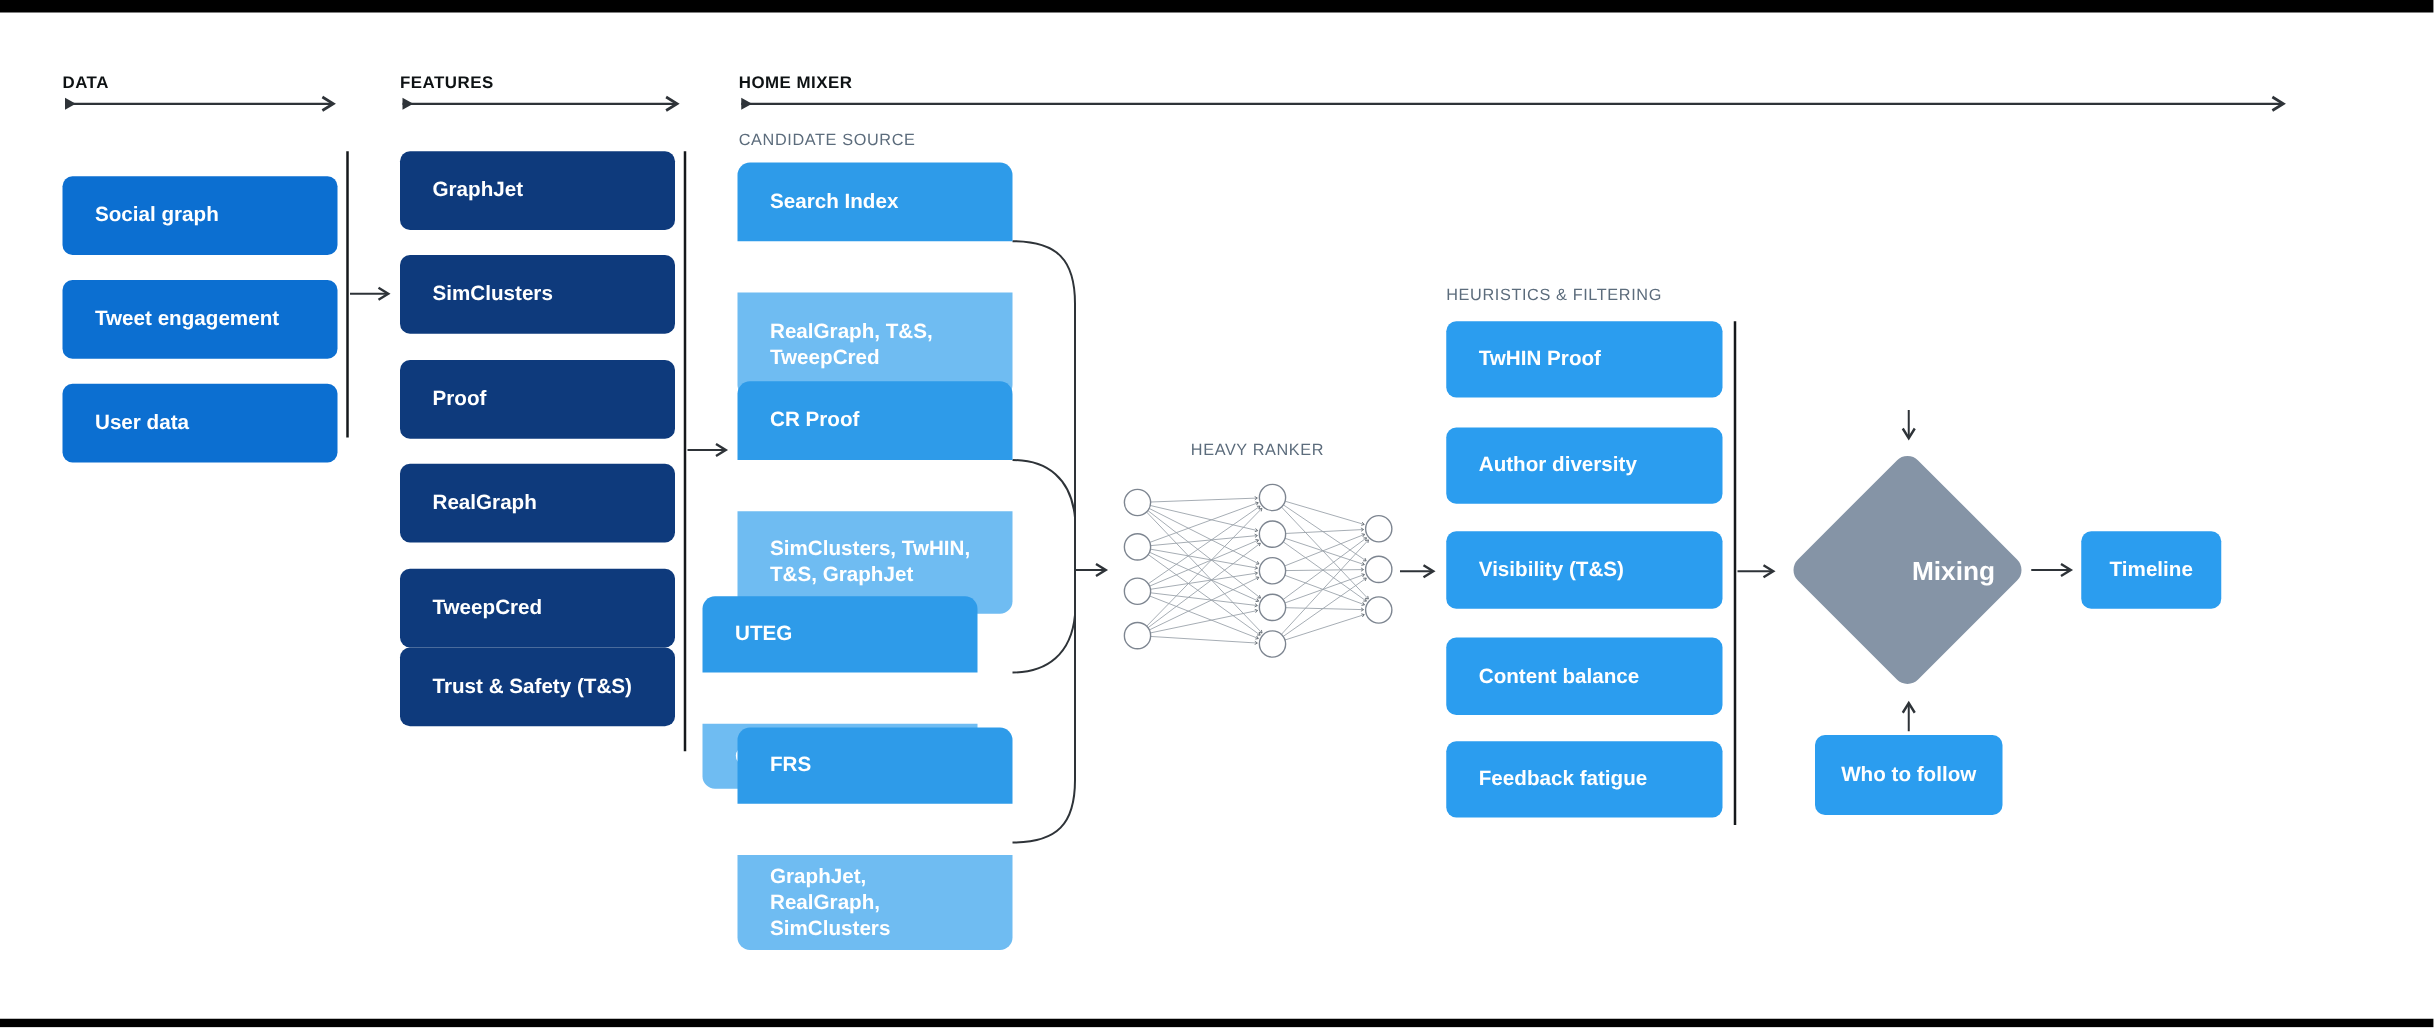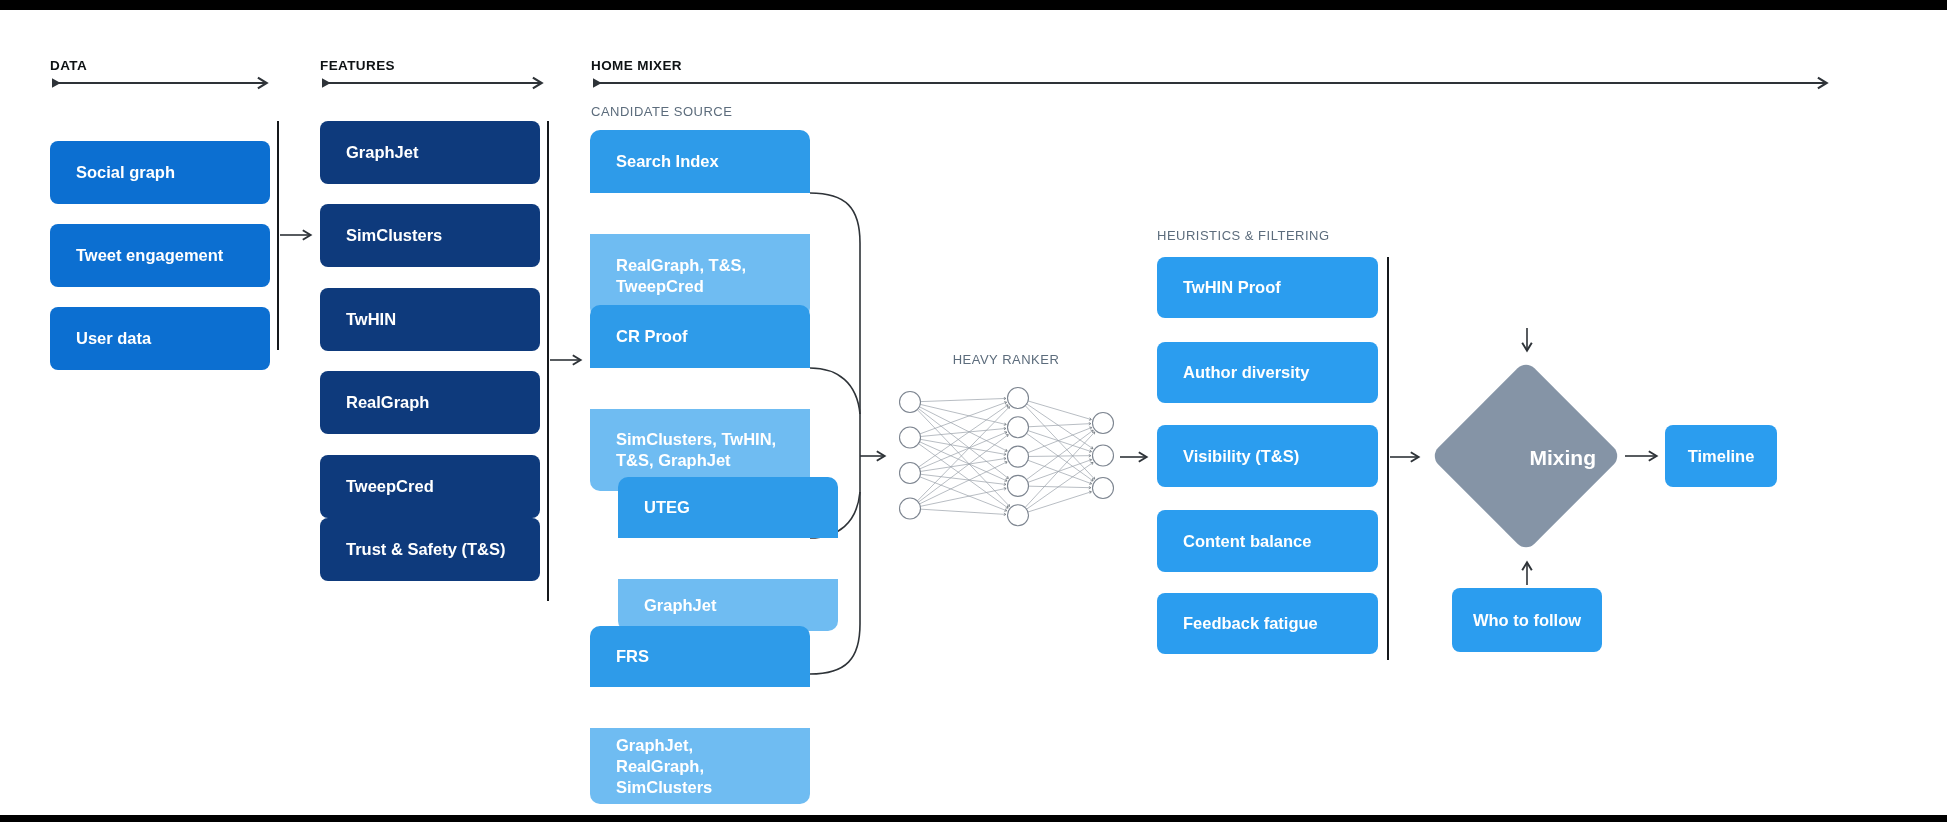--- a/index.html
+++ b/index.html
@@ -148,40 +148,40 @@
   <div class="col-header" style="left:50px;top:58px">DATA</div>
   <div class="col-header" style="left:320px;top:58px">FEATURES</div>
   <div class="col-header" style="left:591px;top:58px">HOME MIXER</div>
 
   <div class="box data" style="left:50px;top:121px;width:220px;height:63px">Social graph</div>
   <div class="box data" style="left:50px;top:204px;width:220px;height:63px">Tweet engagement</div>
   <div class="box data" style="left:50px;top:287px;width:220px;height:63px">User data</div>
 
   <div class="box feature" style="left:320px;top:121px;width:220px;height:63px">GraphJet</div>
   <div class="box feature" style="left:320px;top:204px;width:220px;height:63px">SimClusters</div>
-  <div class="box feature" style="left:320px;top:288px;width:220px;height:63px">TwHIN</div>
+  <div class="box feature" style="left:320px;top:288px;width:220px;height:63px">Proof</div>
   <div class="box feature" style="left:320px;top:371px;width:220px;height:63px">RealGraph</div>
   <div class="box feature" style="left:320px;top:455px;width:220px;height:63px">TweepCred</div>
   <div class="box feature" style="left:320px;top:518px;width:220px;height:63px">Trust &amp; Safety (T&amp;S)</div>
 
   <div class="sub-header" style="left:591px;top:104px">CANDIDATE SOURCE</div>
 
   <div class="cand" style="left:590px;top:130px">
     <div class="cand-top" style="height:63px">Search Index</div>
     <div class="cand-sub" style="height:84px">RealGraph, T&amp;S, TweepCred</div>
   </div>
   <div class="cand" style="left:590px;top:305px">
     <div class="cand-top" style="height:63px">CR Proof</div>
     <div class="cand-sub" style="height:82px">SimClusters, TwHIN, T&amp;S, GraphJet</div>
   </div>
-  <div class="cand" style="left:618px;top:477px">
+  <div class="cand" style="left:562px;top:477px">
     <div class="cand-top" style="height:61px">UTEG</div>
     <div class="cand-sub" style="height:52px">GraphJet</div>
   </div>
-  <div class="cand" style="left:590px;top:626px">
+  <div class="cand" style="left:590px;top:582px">
     <div class="cand-top" style="height:61px">FRS</div>
     <div class="cand-sub" style="height:76px">GraphJet, RealGraph, SimClusters</div>
   </div>
 
   <div class="sub-header" style="left:930px;top:352px;width:152px;text-align:center">HEAVY RANKER</div>
 
   <div class="sub-header" style="left:1157px;top:228px">HEURISTICS &amp; FILTERING</div>
   <div class="box filter" style="left:1157px;top:257px;width:221px;height:61px">TwHIN Proof</div>
   <div class="box filter" style="left:1157px;top:342px;width:221px;height:61px">Author diversity</div>
   <div class="box filter" style="left:1157px;top:425px;width:221px;height:62px">Visibility (T&amp;S)</div>

